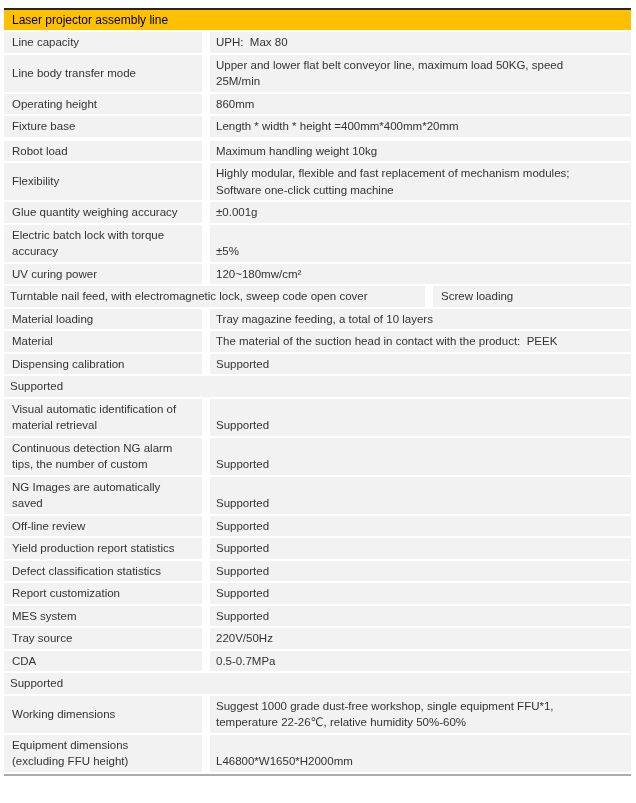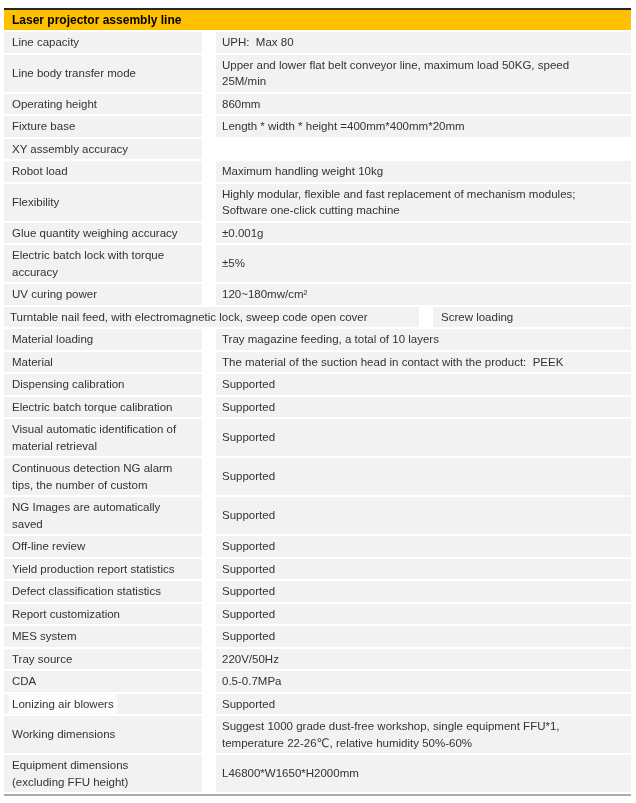--- a/index.html
+++ b/index.html
@@ -17,44 +17,45 @@
   .spec-table {
     margin: 8px 5px 0 4px;
     width: 627px;
   }
   .table-header {
     background: #FFC000;
     border-top: 2px solid #262626;
     padding: 2.5px 8px;
     font-size: 12px;
     line-height: 15px;
-    font-weight: bold;
+    font-weight: normal;
     color: #000000;
   }
   .row {
     display: flex;
-    gap: 14px;
+    gap: 8px;
     margin-top: 2px;
   }
   .cell {
     background: #F2F2F2;
     display: flex;
     align-items: center;
     font-size: 11.5px;
     line-height: 16.5px;
     white-space: pre-line;
   }
   .label-cell {
     flex: 0 0 182px;
     max-width: 182px;
     padding: 2px 8px;
   }
   .value-cell {
     flex: 1;
     padding: 2px 8px 2px 6px;
+    align-items: flex-end;
   }
   .hl {
     background: #FCFCFC;
     box-shadow: 0 0 0 3px #FCFCFC;
   }
   .bottom-border {
     height: 2px;
     background: #ABABAB;
     margin-top: 2px;
   }
@@ -76,21 +77,20 @@
       </div>
       <div class="row">
         <div class="cell label-cell"><span>Operating height</span></div>
         <div class="cell value-cell"><span>860mm</span></div>
       </div>
       <div class="row">
         <div class="cell label-cell"><span>Fixture base</span></div>
         <div class="cell value-cell"><span>Length * width * height =400mm*400mm*20mm</span></div>
       </div>
       <div class="row">
-        <div class="cell label-cell"><span>XY assembly accuracy</span></div>
       </div>
       <div class="row">
         <div class="cell label-cell"><span>Robot load</span></div>
         <div class="cell value-cell"><span>Maximum handling weight 10kg</span></div>
       </div>
       <div class="row">
         <div class="cell label-cell"><span>Flexibility</span></div>
         <div class="cell value-cell"><span>Highly modular, flexible and fast replacement of mechanism modules;
 Software one-click cutting machine</span></div>
       </div>
@@ -117,21 +117,20 @@
       </div>
       <div class="row">
         <div class="cell label-cell"><span>Material</span></div>
         <div class="cell value-cell"><span>The material of the suction head in contact with the product:&nbsp; PEEK</span></div>
       </div>
       <div class="row">
         <div class="cell label-cell"><span>Dispensing calibration</span></div>
         <div class="cell value-cell"><span>Supported</span></div>
       </div>
       <div class="row">
-        <div class="cell label-cell"><span>Electric batch torque calibration</span></div>
         <div class="cell value-cell"><span>Supported</span></div>
       </div>
       <div class="row">
         <div class="cell label-cell"><span>Visual automatic identification of
 material retrieval</span></div>
         <div class="cell value-cell"><span>Supported</span></div>
       </div>
       <div class="row">
         <div class="cell label-cell"><span>Continuous detection NG alarm
 tips, the number of custom</span></div>
@@ -164,21 +163,20 @@
       </div>
       <div class="row">
         <div class="cell label-cell"><span>Tray source</span></div>
         <div class="cell value-cell"><span>220V/50Hz</span></div>
       </div>
       <div class="row">
         <div class="cell label-cell"><span>CDA</span></div>
         <div class="cell value-cell"><span>0.5-0.7MPa</span></div>
       </div>
       <div class="row">
-        <div class="cell label-cell"><span class="hl">Lonizing air blowers</span></div>
         <div class="cell value-cell"><span>Supported</span></div>
       </div>
       <div class="row">
         <div class="cell label-cell"><span>Working dimensions</span></div>
         <div class="cell value-cell"><span>Suggest 1000 grade dust-free workshop, single equipment FFU*1,
 temperature 22-26℃, relative humidity 50%-60%</span></div>
       </div>
       <div class="row">
         <div class="cell label-cell"><span>Equipment dimensions
 (excluding FFU height)</span></div>

